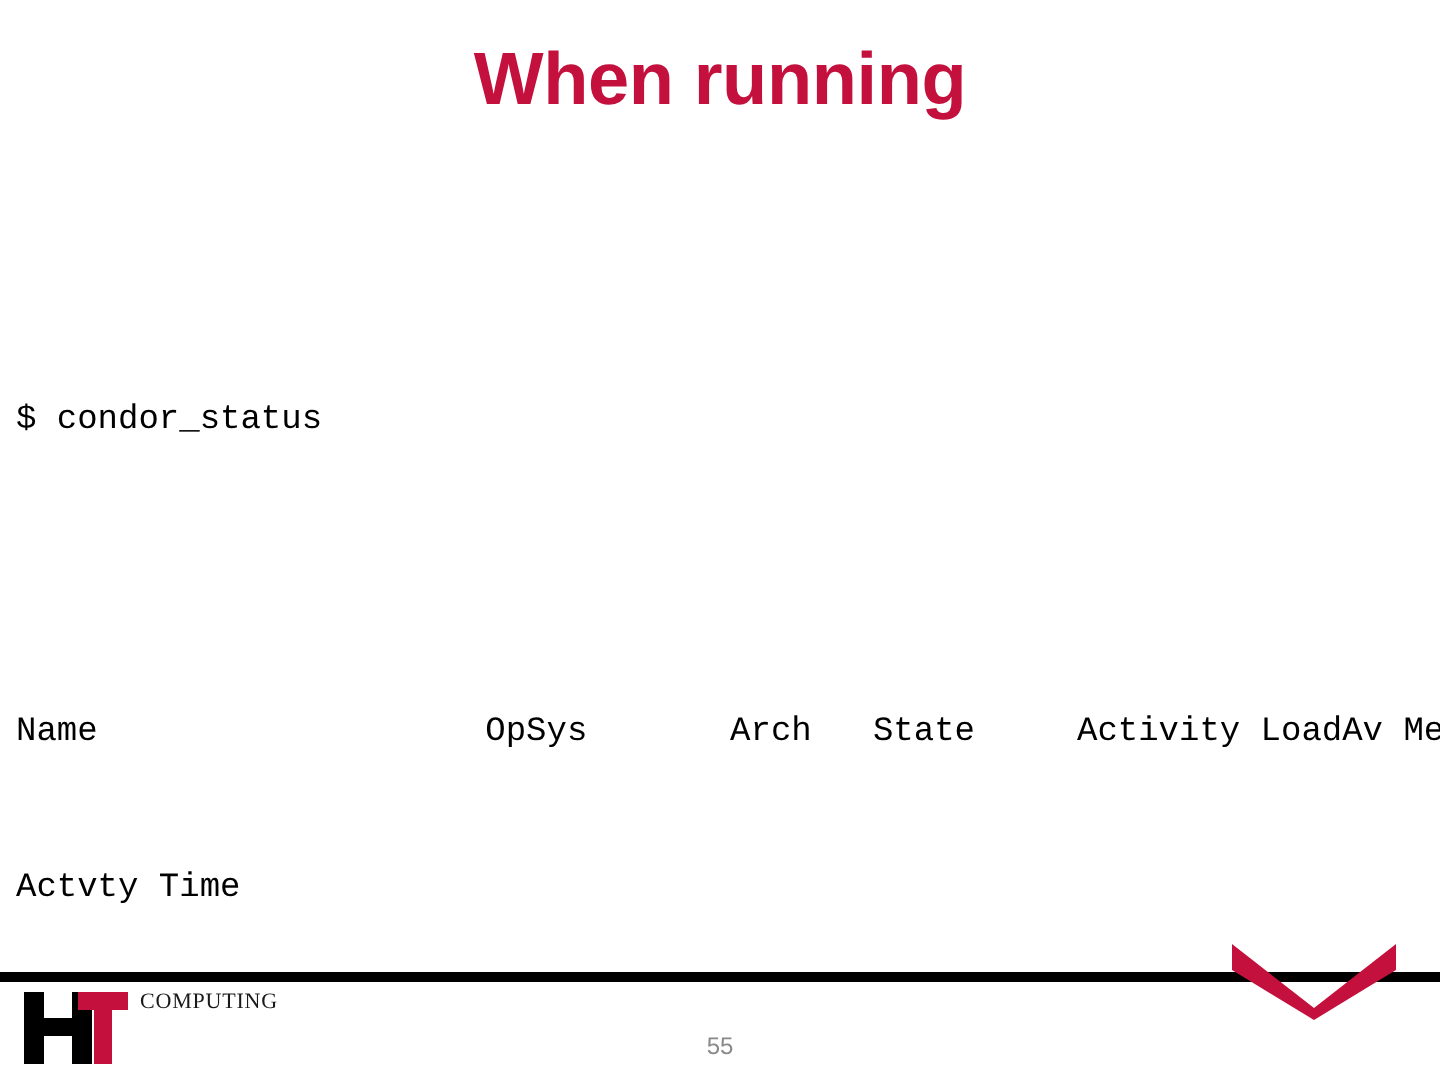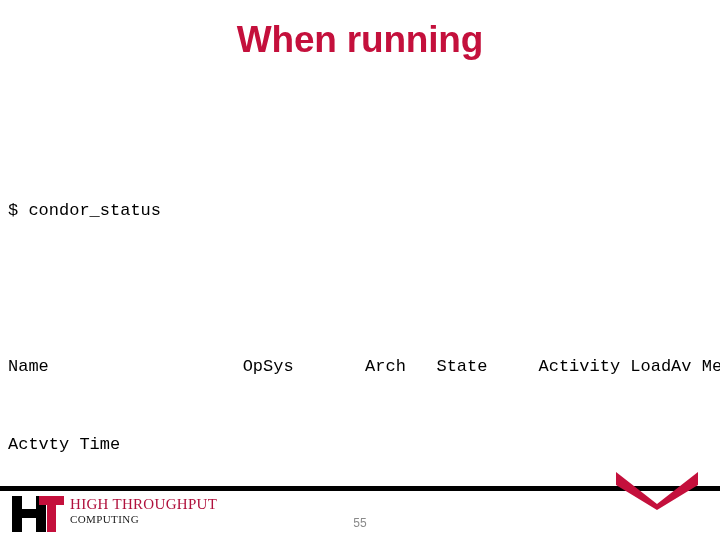--- a/index.html
+++ b/index.html
@@ -215,21 +215,20 @@
 
 <div class="chtc-logo">
   <div class="chtc-mark">
     <div class="chtc-h-left"></div>
     <div class="chtc-h-right"></div>
     <div class="chtc-h-bar"></div>
     <div class="chtc-t-bar"></div>
     <div class="chtc-t-stem"></div>
   </div>
   <div class="chtc-words">
-    <div class="chtc-line2">HIGH THROUGHPUT</div>
     <div class="chtc-line3">COMPUTING</div>
   </div>
 </div>
 
 <div class="htcondor-logo">
   <svg class="htc-wing" viewBox="0 0 82 40">
     <path d="M0 2 L41 34 L82 2 L82 15 L41 40 L0 15 Z" fill="#c4103c"></path>
   </svg>
 </div>
 

